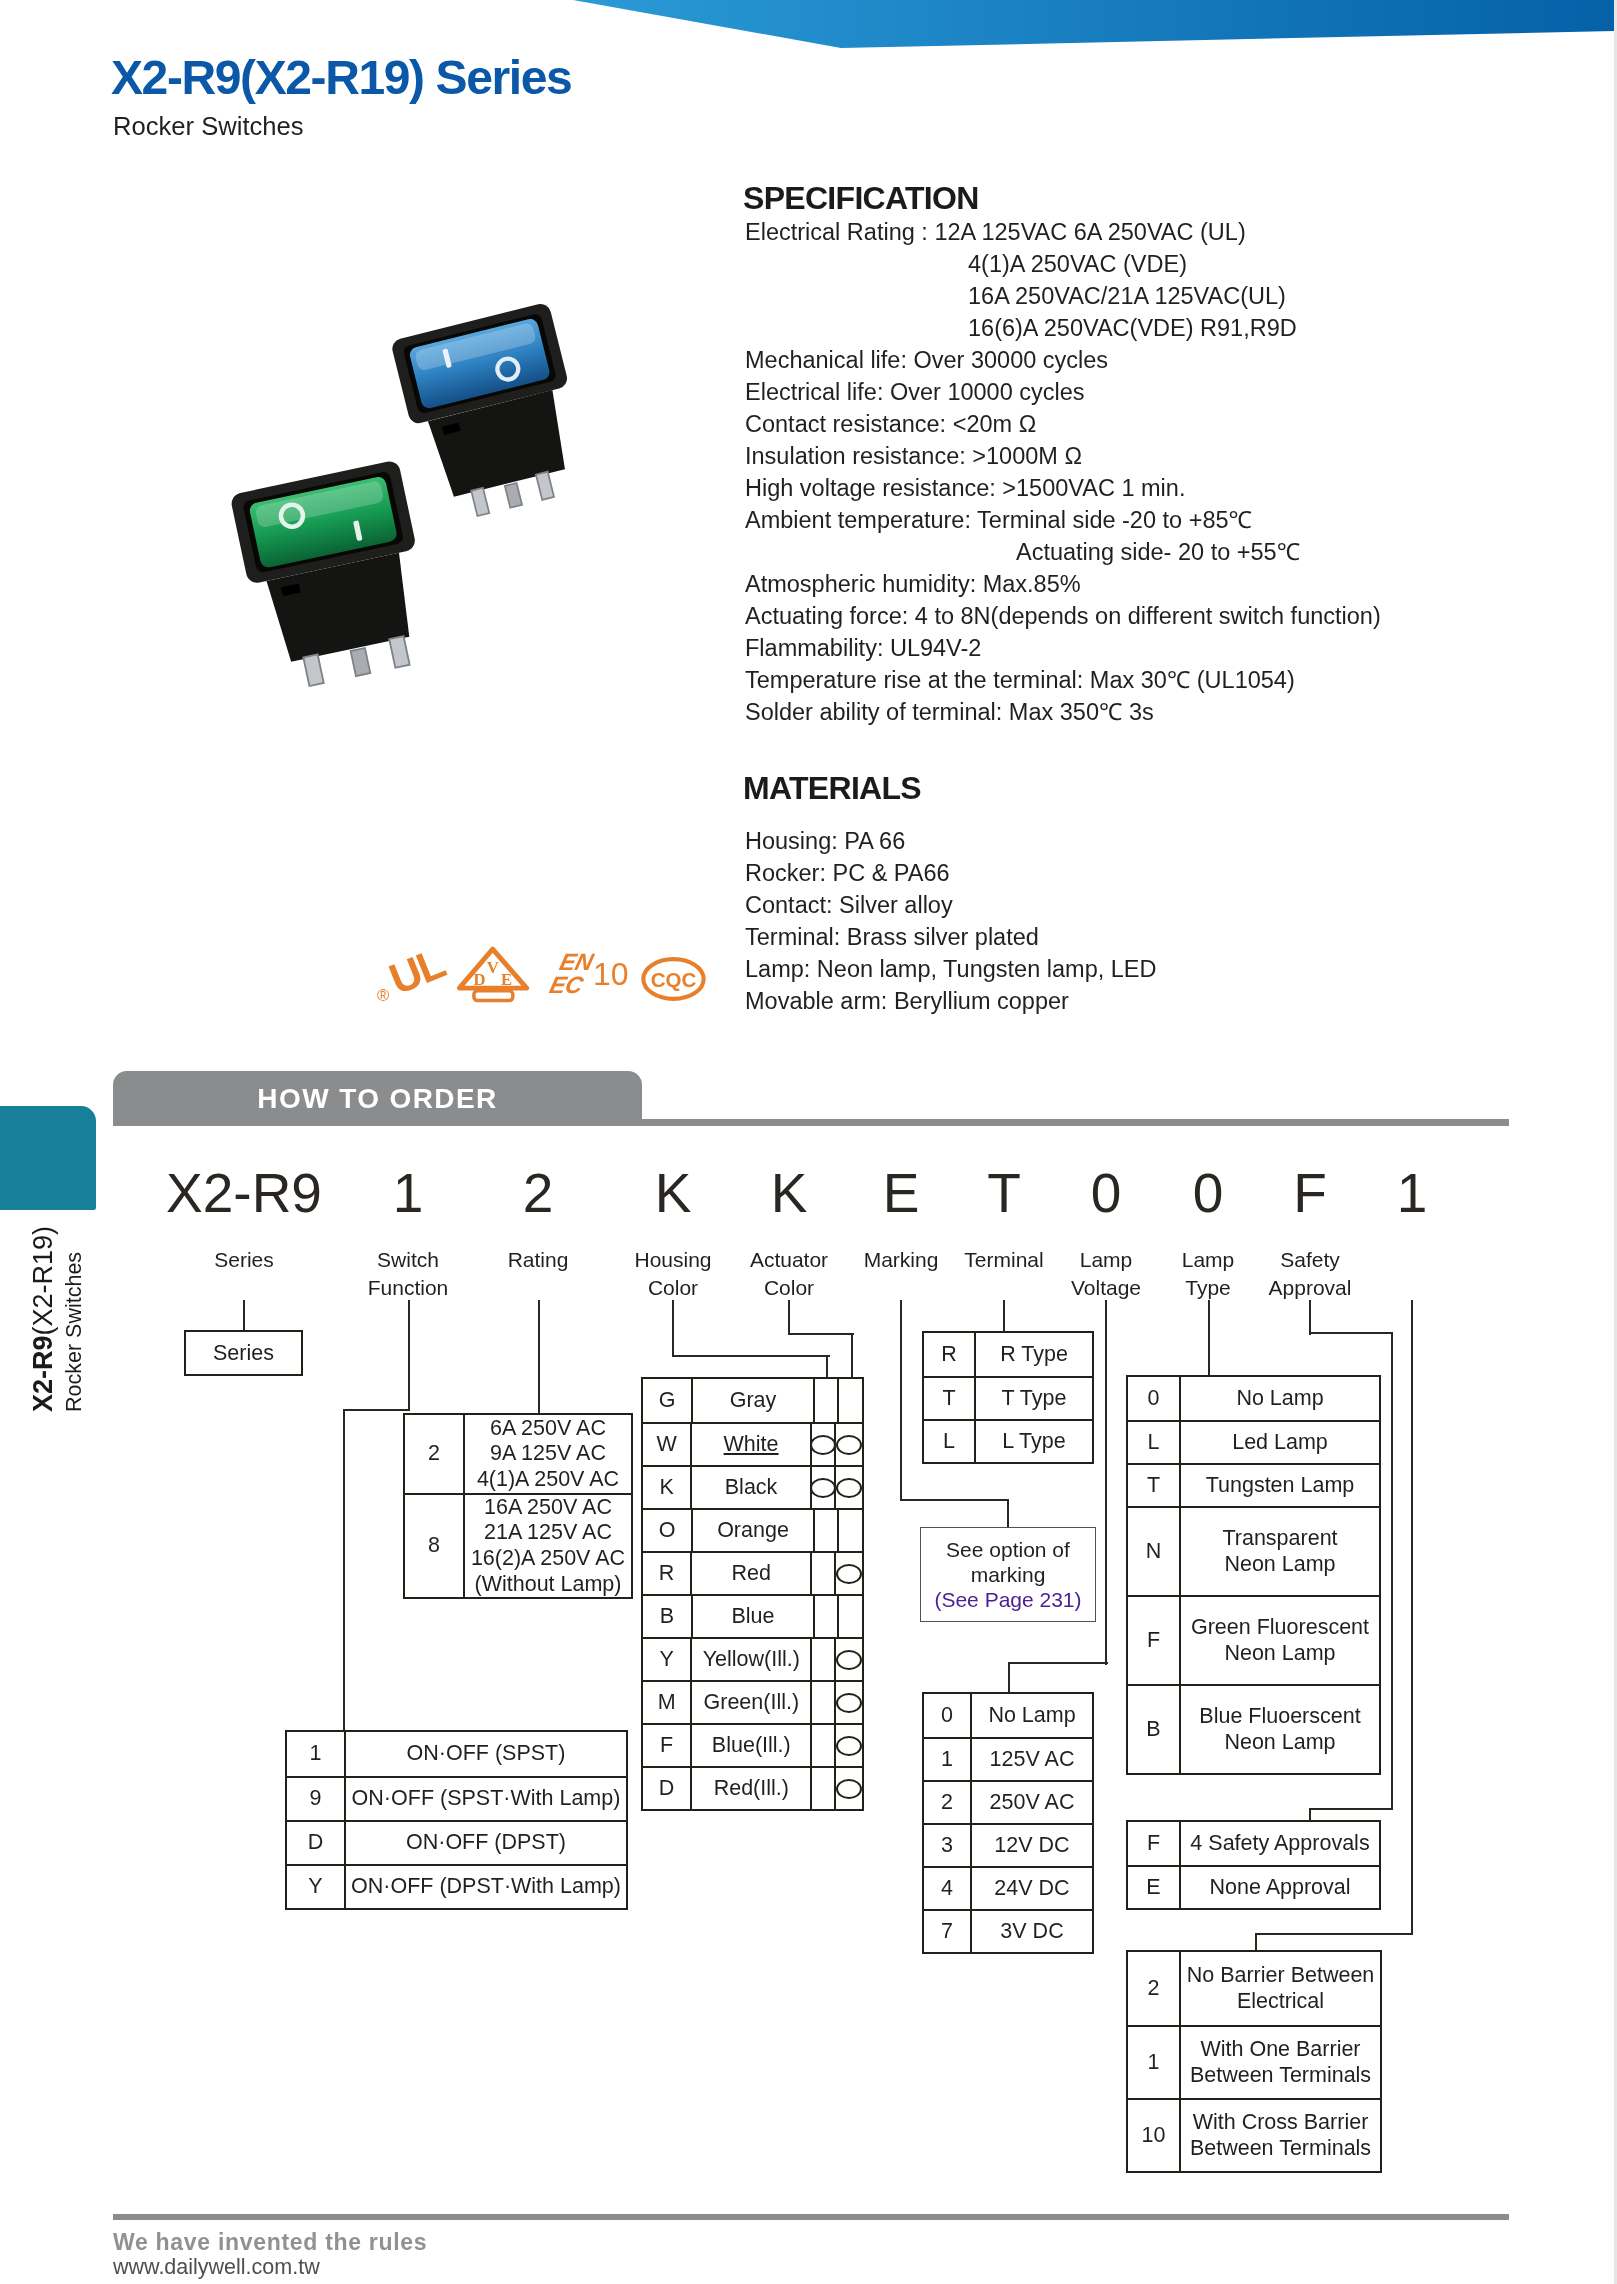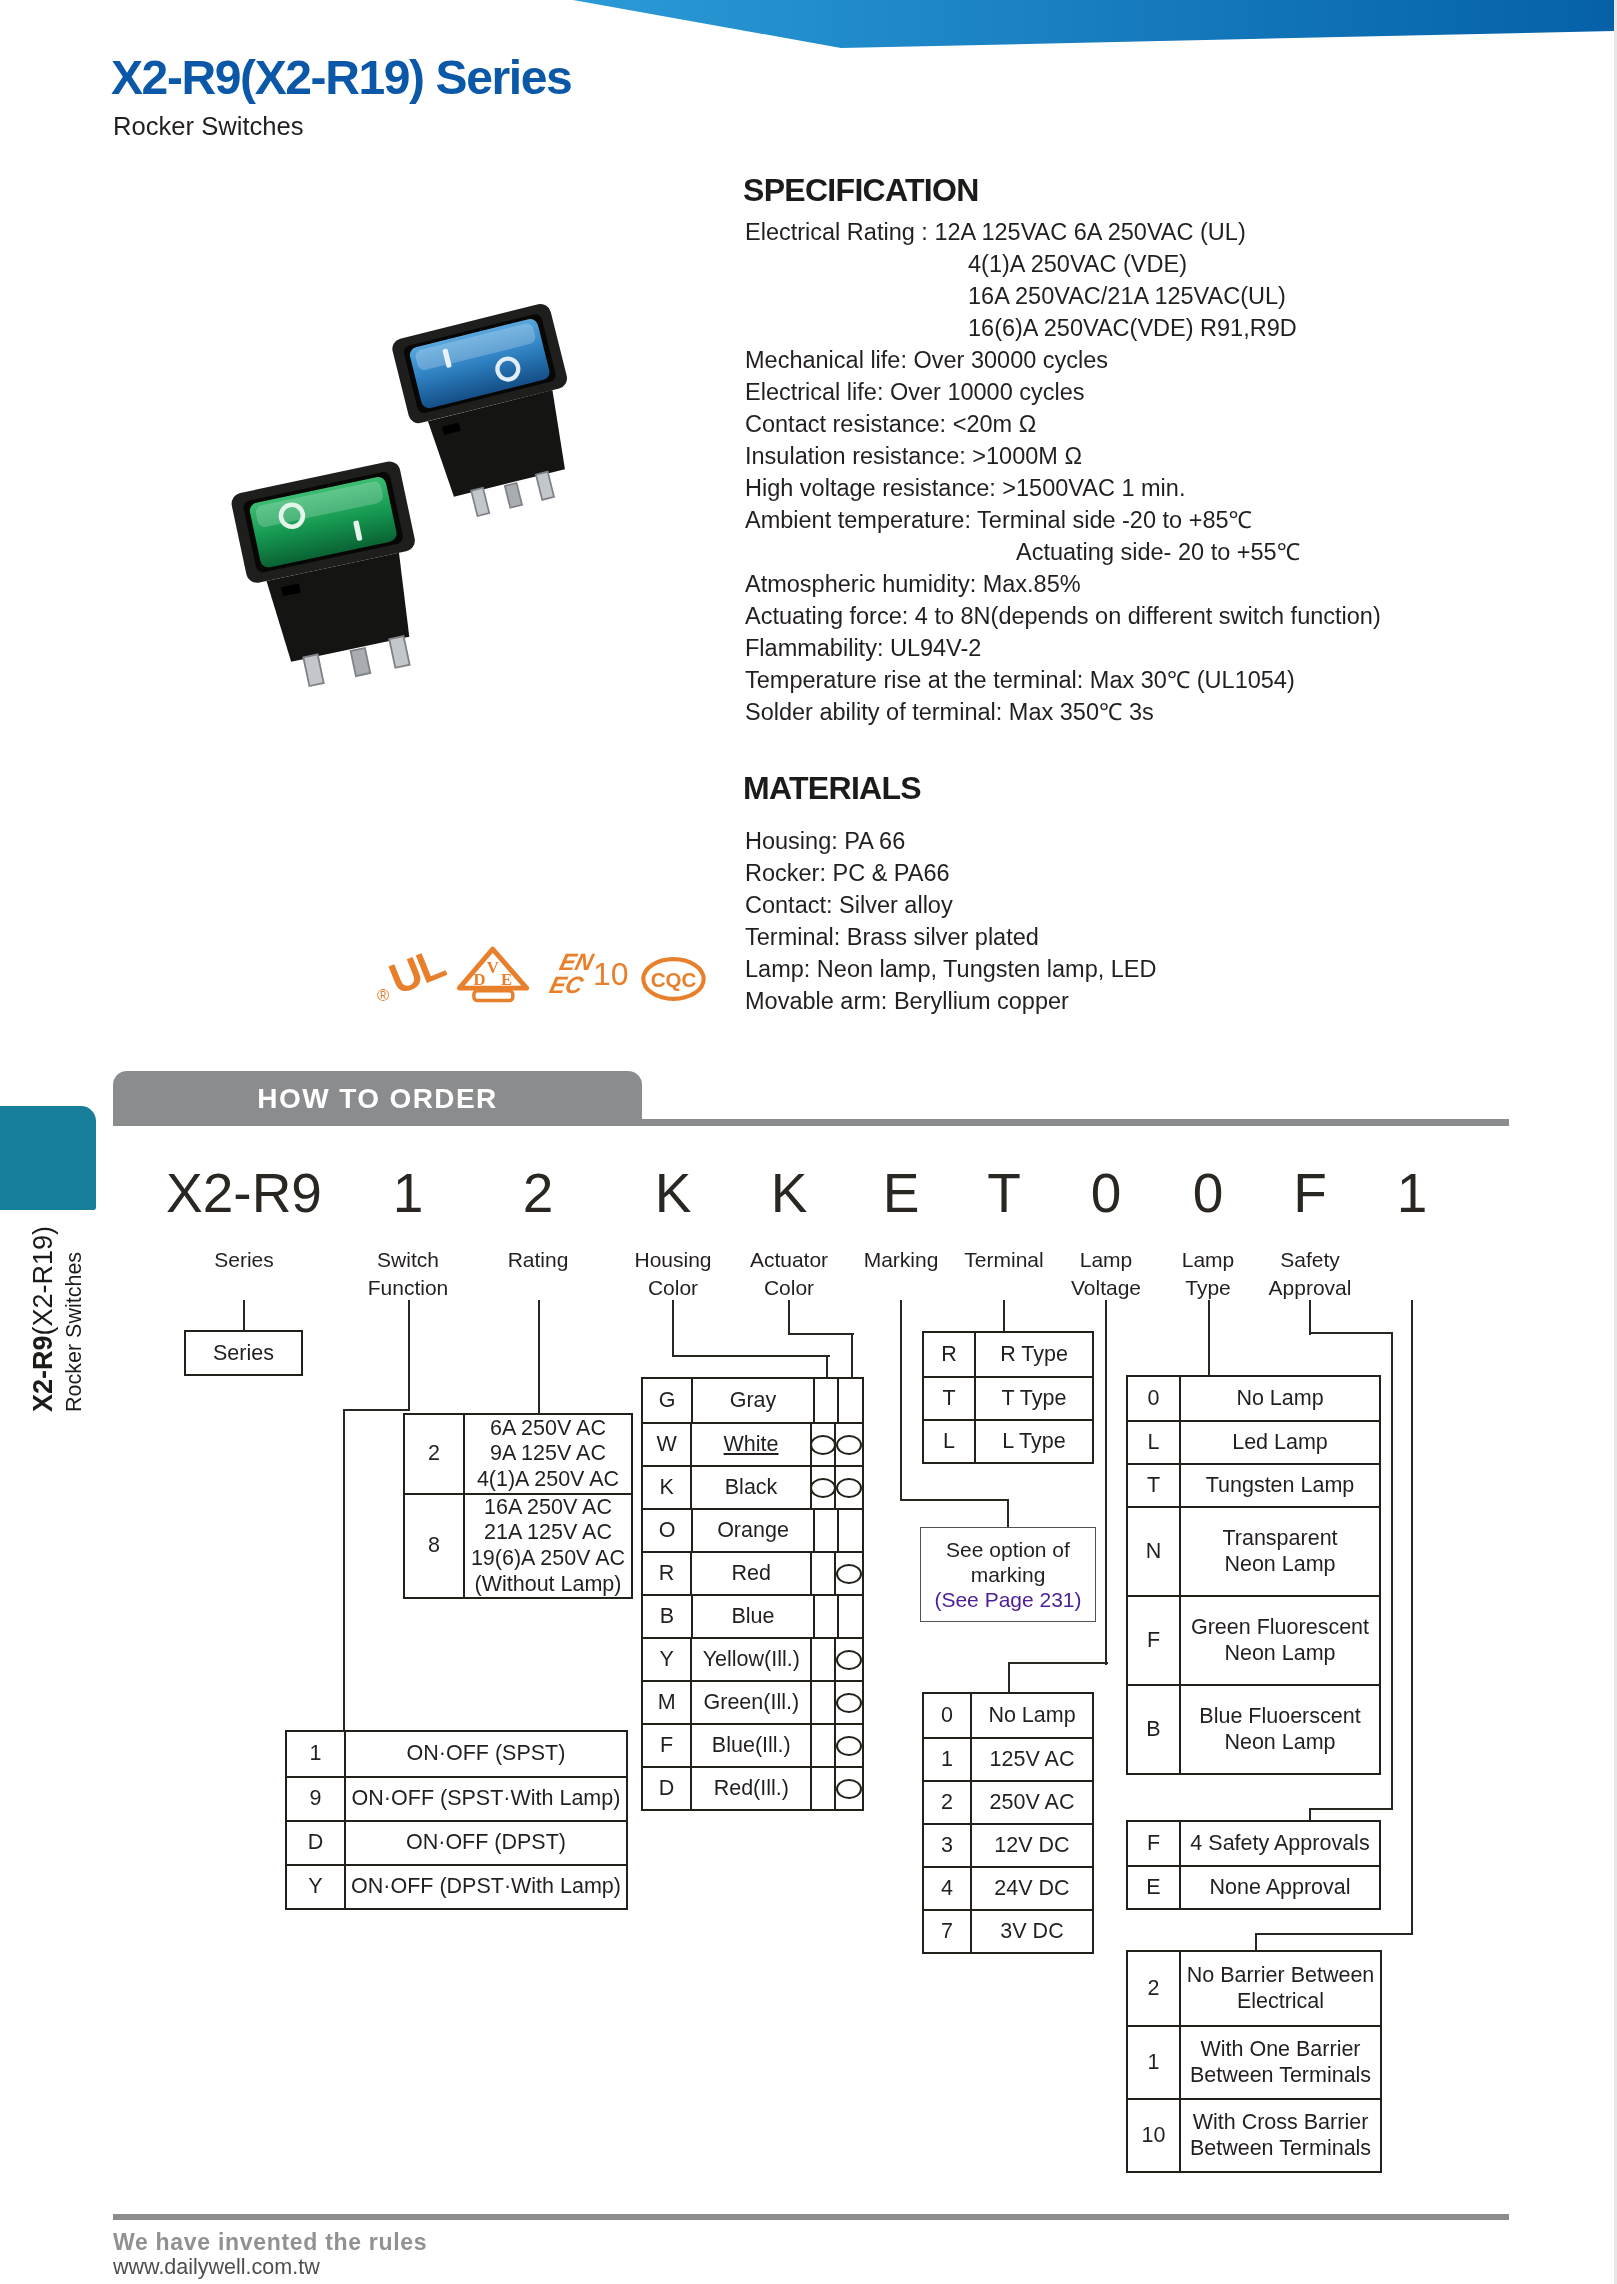--- a/index.html
+++ b/index.html
@@ -106,21 +106,21 @@
       <circle cx="68" cy="52" r="12" fill="none" stroke="#e4f4ea" stroke-width="5"></circle>
       <rect x="132" y="72" width="6" height="22" rx="2" fill="#e4f4ea"></rect>
       <polygon points="26,116 174,116 166,208 34,208" fill="#141412"></polygon>
       <rect x="40" y="126" width="20" height="10" fill="#000000"></rect>
       <rect x="48" y="206" width="16" height="32" fill="#c3c7cb" stroke="#7e8287" stroke-width="2"></rect>
       <rect x="100" y="210" width="16" height="28" fill="#a9adb2" stroke="#7e8287" stroke-width="2"></rect>
       <rect x="144" y="206" width="16" height="32" fill="#c3c7cb" stroke="#7e8287" stroke-width="2"></rect>
     </svg>
   </div>
 
-  <div class="sec-h" style="left:743px;top:172px;">SPECIFICATION</div>
+  <div class="sec-h" style="left:743px;top:180px;">SPECIFICATION</div>
   <div class="txtblock" style="left:745px;top:216px;">
     <div>Electrical Rating : 12A 125VAC 6A 250VAC (UL)</div>
     <div class="ind1">4(1)A 250VAC (VDE)</div>
     <div class="ind1">16A 250VAC/21A 125VAC(UL)</div>
     <div class="ind1">16(6)A 250VAC(VDE) R91,R9D</div>
     <div>Mechanical life: Over 30000 cycles</div>
     <div>Electrical life: Over 10000 cycles</div>
     <div>Contact resistance: &lt;20m Ω</div>
     <div>Insulation resistance: &gt;1000M Ω</div>
     <div>High voltage resistance: &gt;1500VAC 1 min.</div>
@@ -269,21 +269,21 @@
         <div>6A 250V AC</div>
         <div>9A 125V AC</div>
         <div>4(1)A 250V AC</div>
       </div>
     </div>
     <div class="trow" style="height:104px;">
       <div class="tc" style="width:58px;">8</div>
       <div class="tc grow bl">
         <div>16A 250V AC</div>
         <div>21A 125V AC</div>
-        <div>19(6)A 250V AC</div>
+        <div>16(2)A 250V AC</div>
         <div>(Without Lamp)</div>
       </div>
     </div>
   </div>
 
   <div class="tbl" style="left:285px;top:1730px;width:343px;">
     <div class="trow" style="height:44px;">
       <div class="tc" style="width:57px;">1</div>
       <div class="tc grow bl">ON·OFF (SPST)</div>
     </div>

